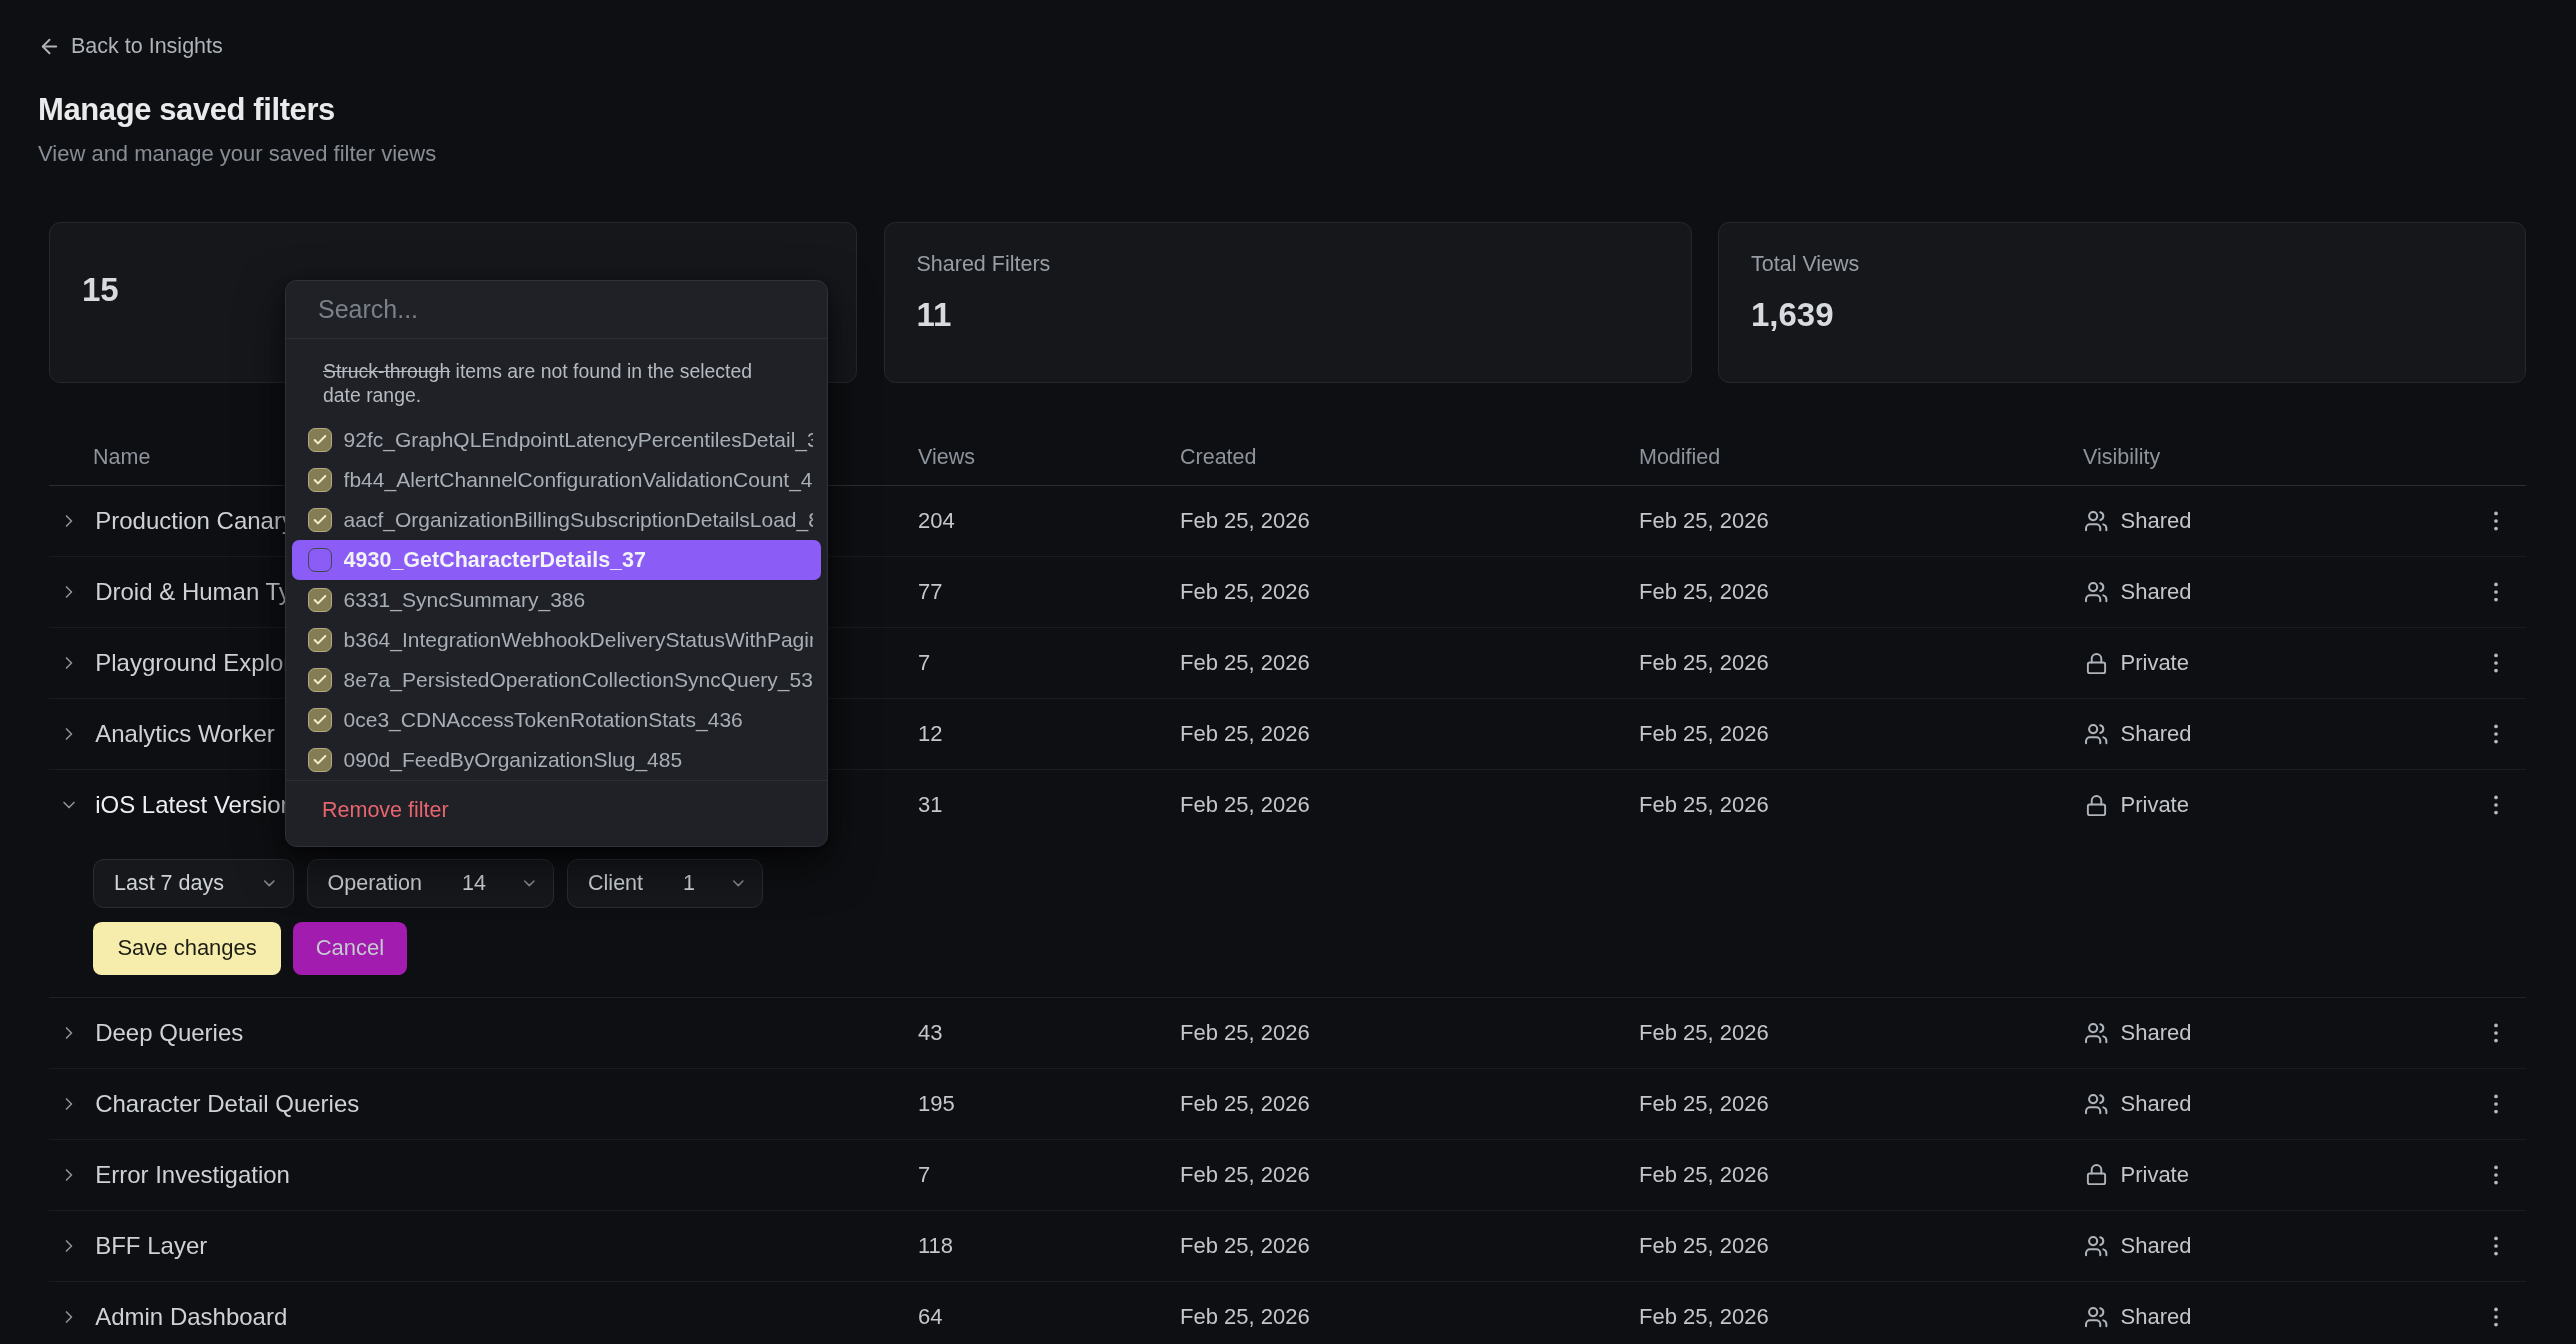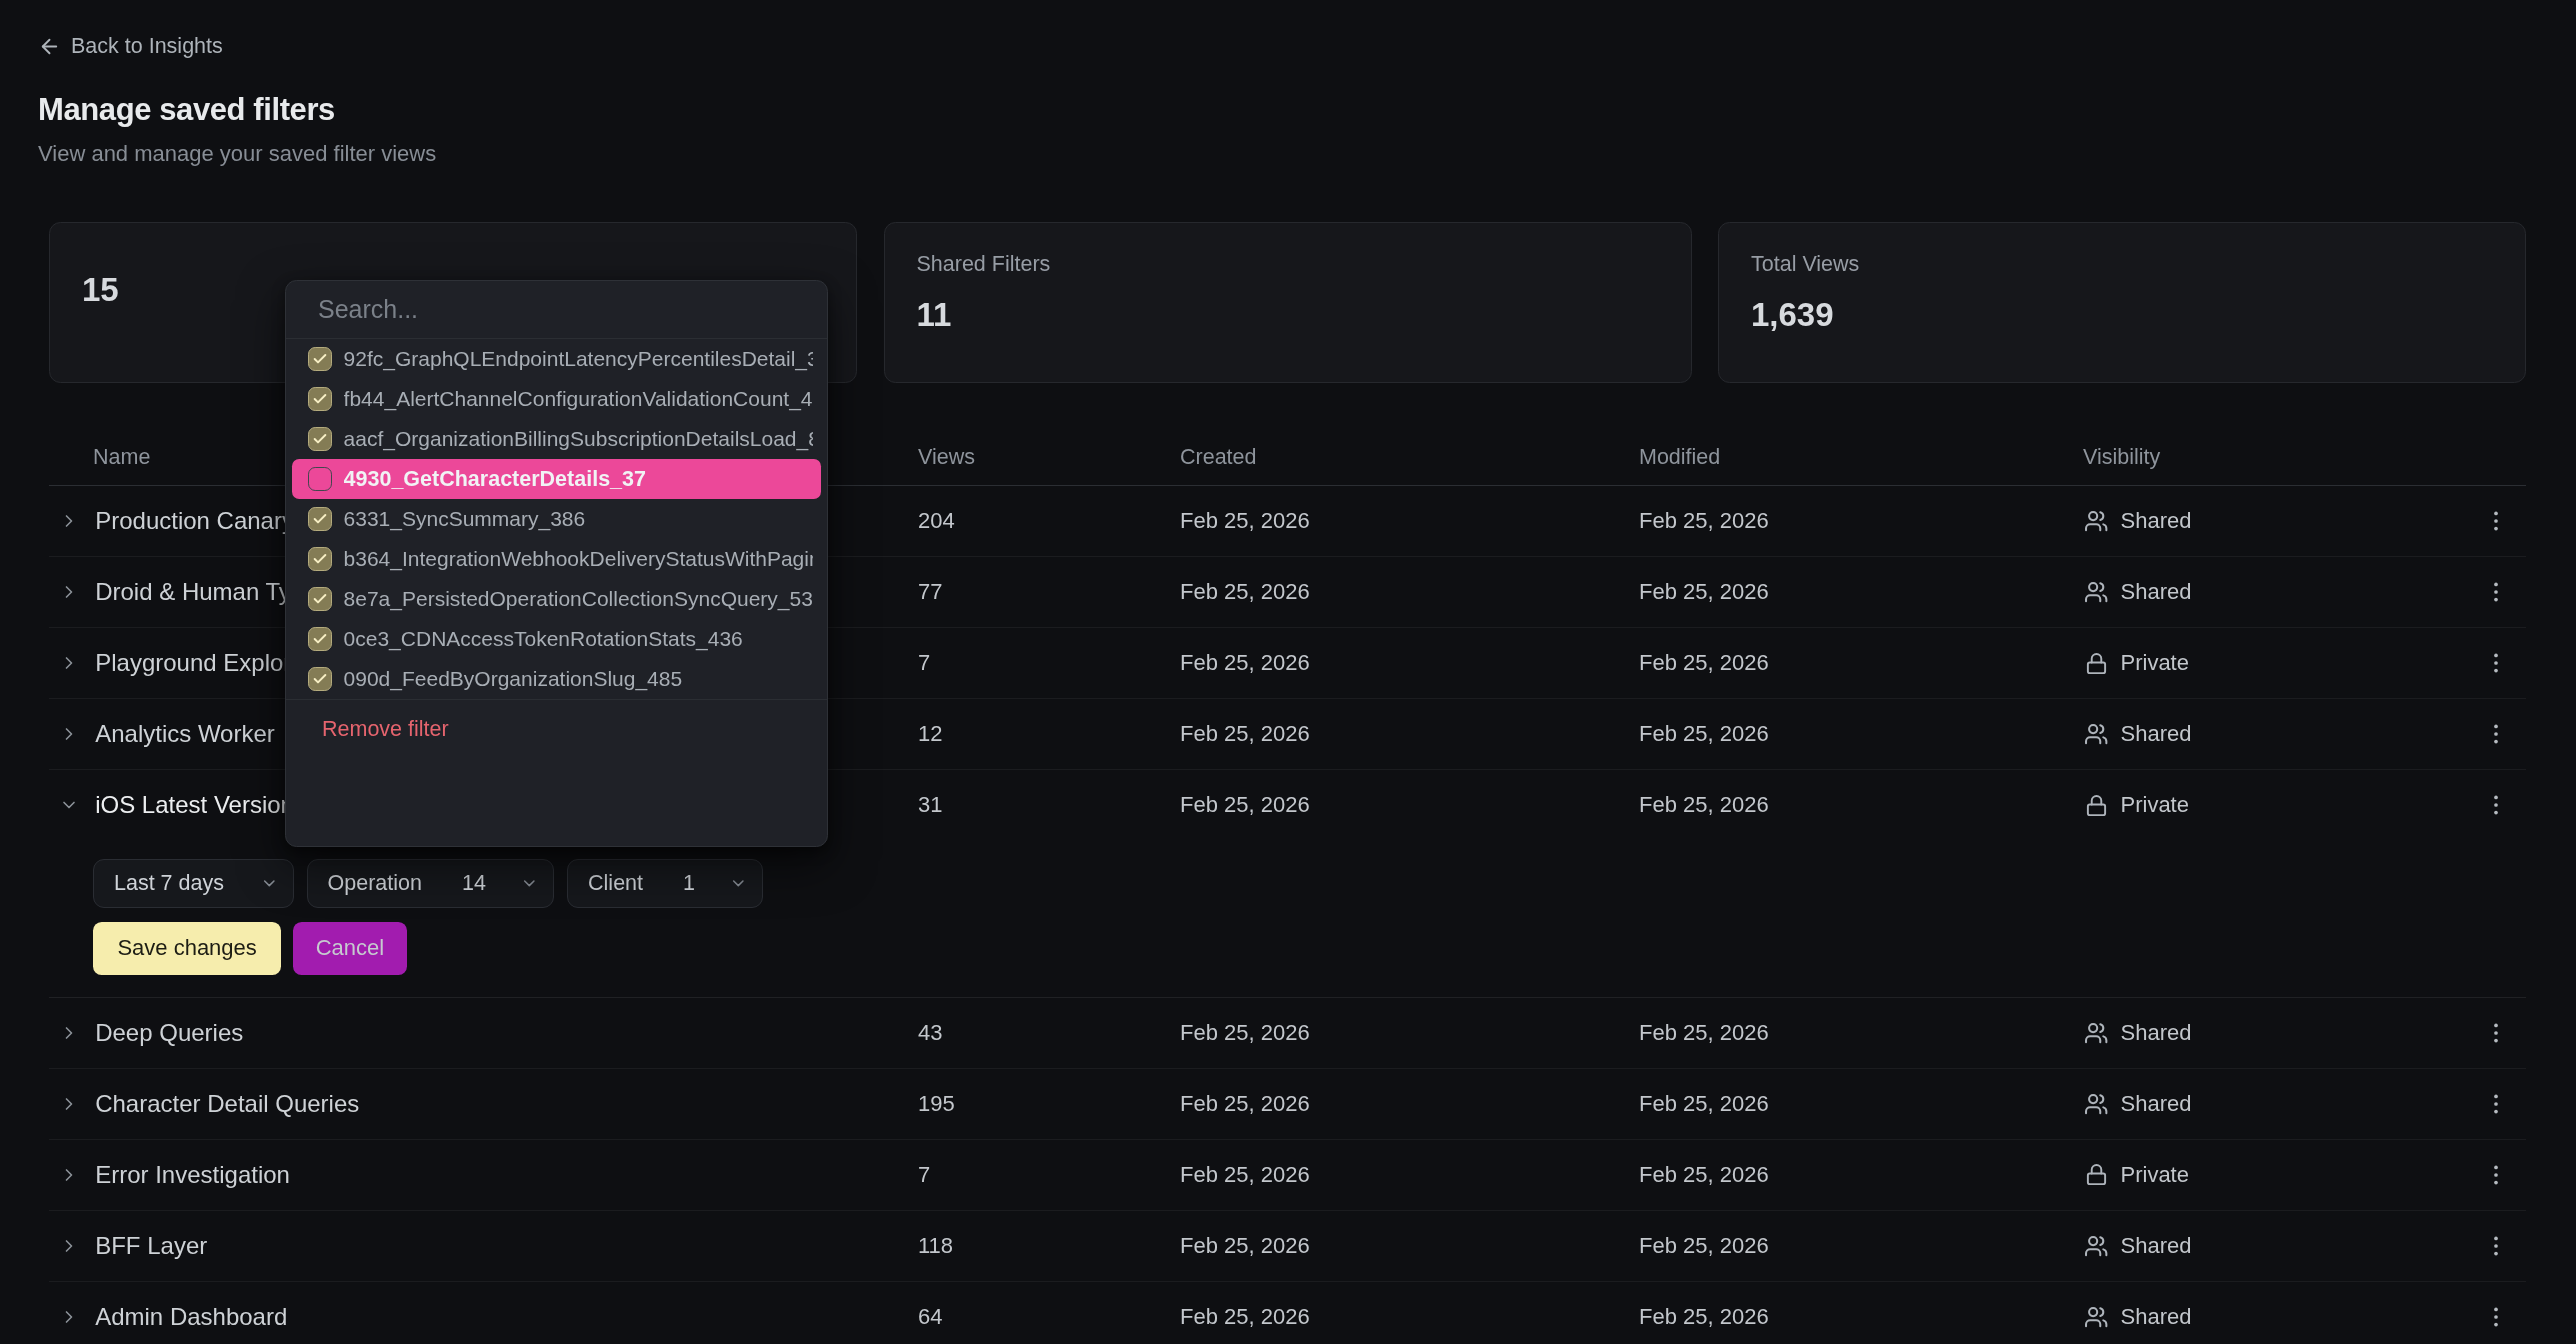--- a/index.html
+++ b/index.html
@@ -62,21 +62,21 @@
             background:#1f2127;border:0.7px solid #2e3137;border-radius:11.5px;z-index:20;overflow:hidden;
             box-shadow:0 17px 46px rgba(0,0,0,.55),0 4.3px 13px rgba(0,0,0,.4);}
   .search-wrap{height:57px;border-bottom:1.4px solid #2b2e33;display:flex;align-items:center;}
   .search-wrap input{width:100%;background:transparent;border:none;outline:none;padding:0 32px;
             font-size:25px;color:#a3a3a3;font-family:"Liberation Sans","DejaVu Sans",sans-serif;}
   .search-wrap input::placeholder{color:#7b8189;}
   .note{padding:20px 33px 12.2px 37px;font-size:19.4px;line-height:24.4px;color:#b6bbc1;}
   .note .strike{text-decoration:line-through;}
   .dd-item{height:40px;margin:0 5.7px;display:flex;align-items:center;padding:0 8.6px 0 16px;
            border-radius:7.2px;cursor:pointer;}
-  .dd-item.highlighted{background:#ec4899;}
+  .dd-item.highlighted{background:#8b5cf6;}
   .cbox{width:24.4px;height:24.4px;box-sizing:border-box;border-radius:7.2px;border:1.4px solid #42464d;
         background:transparent;margin-right:11.5px;flex:0 0 auto;display:inline-flex;align-items:center;justify-content:center;cursor:pointer;}
   .cbox svg{width:16px;height:16px;visibility:hidden;color:#f6eec4;}
   .dd-item.checked .cbox{background:#847c55;border-color:#b5ac7e;}
   .dd-item.checked .cbox svg{visibility:visible;}
   .dd-label{font-size:21px;color:#a8aeb5;white-space:nowrap;overflow:hidden;}
   .dd-item.highlighted .dd-label{color:#f1f3f5;font-weight:600;font-size:21.5px;}
   .dd-divider{border-top:1.4px solid #2b2e33;margin-top:0px;}
   .remove{padding:17px 32px 21.5px 36px;font-size:21.5px;color:#e5646e;cursor:pointer;}
 </style>
@@ -519,20 +519,21 @@
       </span>
     </div>
   </div>
 </div>
   </div>
 
   <div class="dropdown">
     <div class="search-wrap">
       <input type="text" placeholder="Search..." style="">
     </div>
+    <div class="note"><span class="strike">Struck-through</span><span> items are not found in the selected date range.</span></div>
     <div id="dd-items">
   <div class="dd-item checked">
     <span class="cbox icon">
       <svg viewBox="0 0 24 24" fill="none" stroke="currentColor" stroke-width="3" stroke-linecap="round" stroke-linejoin="round">
               <polyline points="20 6 9 17 4 12"></polyline>
             </svg>
     </span>
     <span class="dd-label">92fc_GraphQLEndpointLatencyPercentilesDetail_375</span>
   </div>
 

